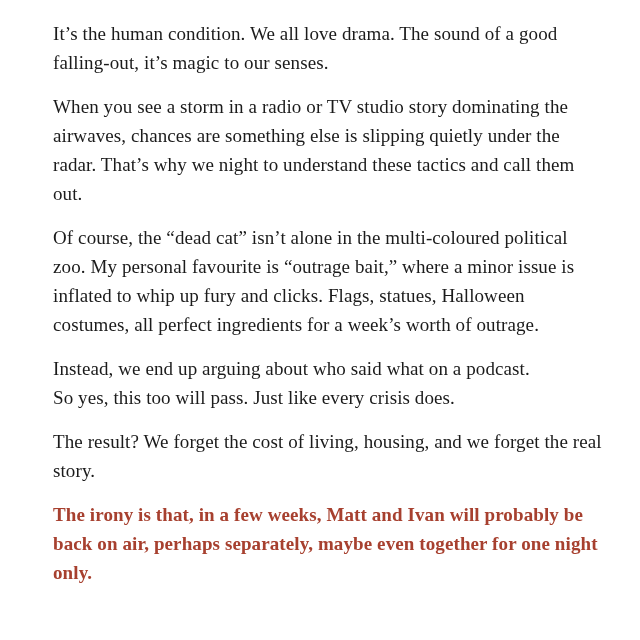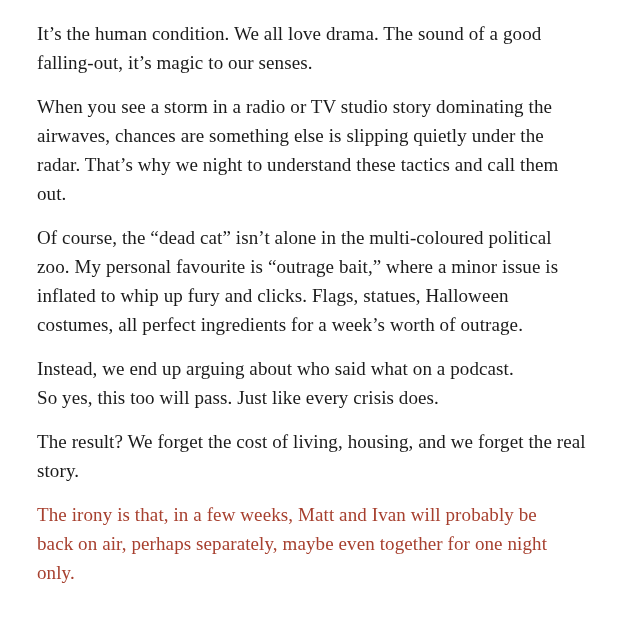--- a/index.html
+++ b/index.html
@@ -14,27 +14,27 @@
       height: 640px;
       padding: 19px 30px 0 37px;
       font-family: "Liberation Serif", "DejaVu Serif", serif;
       font-size: 19px;
       line-height: 29px;
       color: #1b1b1b;
       overflow: hidden;
     }
     .para {
       white-space: pre;          
-      margin: 0 0 15px 0;
+      margin: 0 0 15px 16px;
       font-weight: 400;
       letter-spacing: 0.1px;
     }
     .para.highlight {
       color: #a7402f;
-      font-weight: 400;
+      font-weight: 700;
     }
   </style>
 </head>
 <body>
 
 <div class="page">
   <p class="para">It’s the human condition. We all love drama. The sound of a good
 falling-out, it’s magic to our senses.</p>
 
   <p class="para">When you see a storm in a radio or TV studio story dominating the

